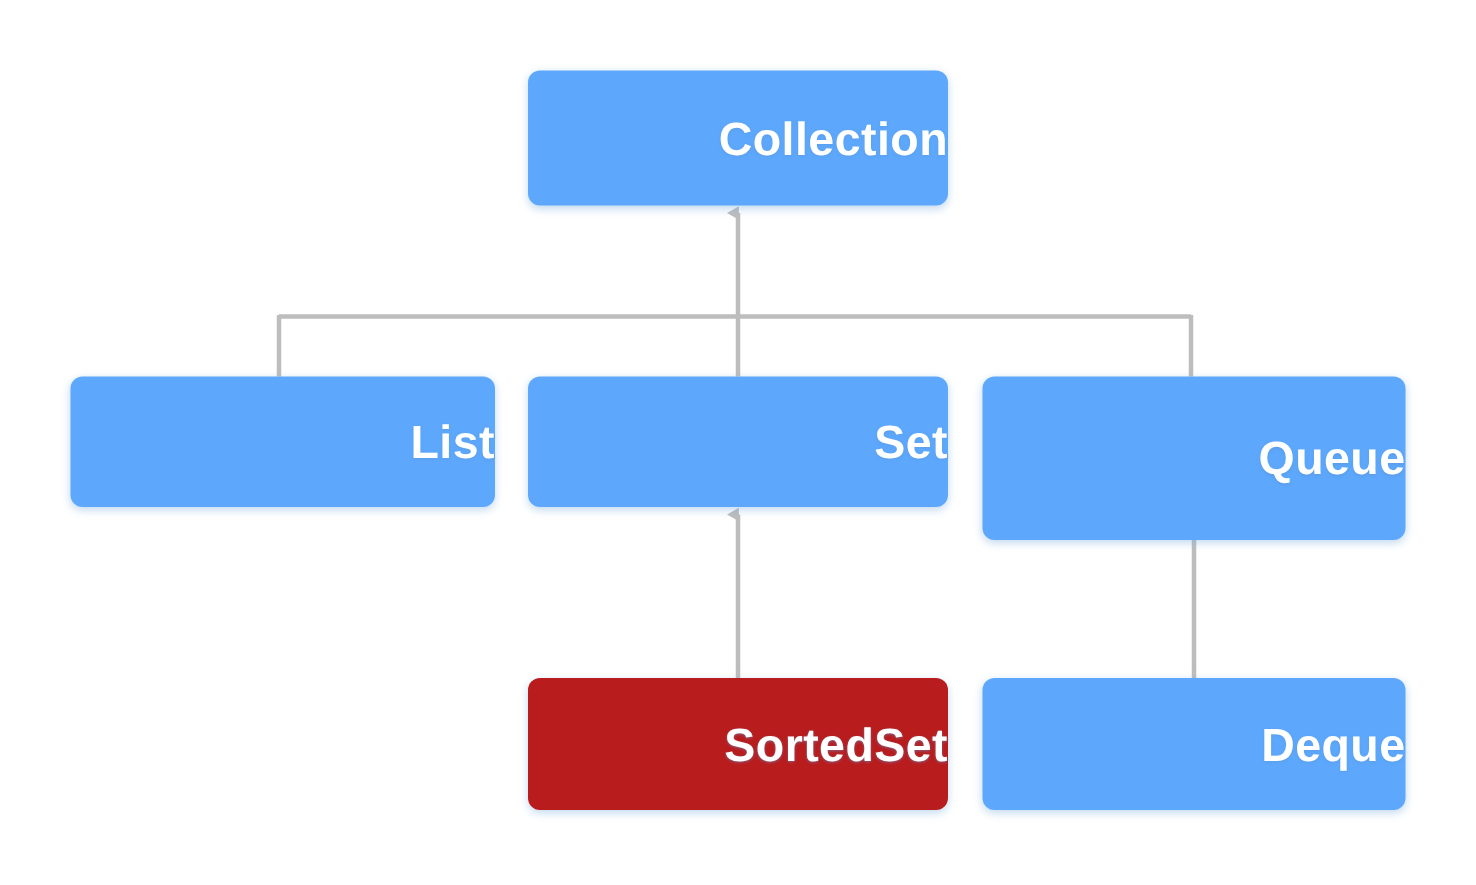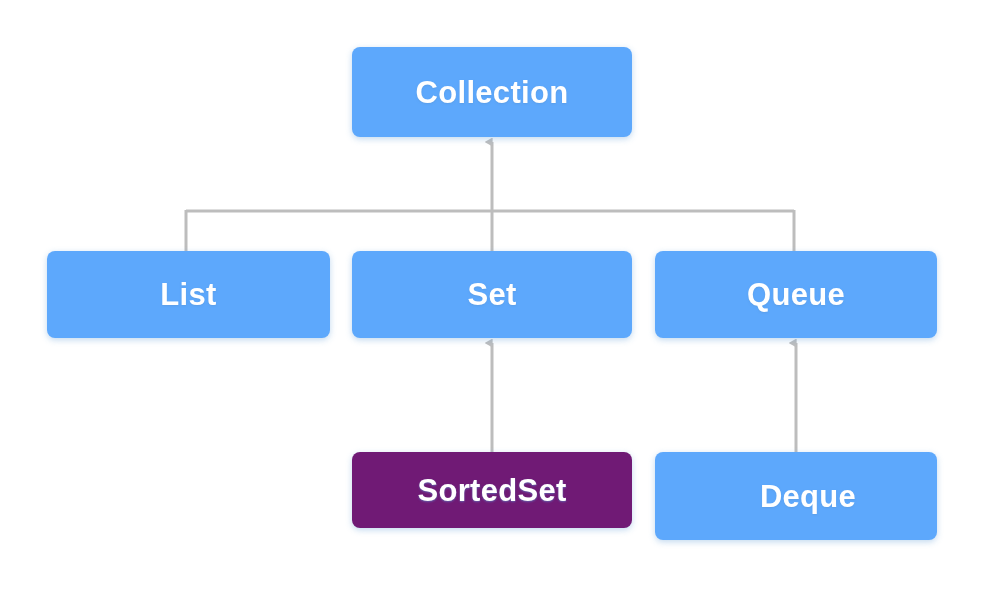--- a/index.html
+++ b/index.html
@@ -12,21 +12,21 @@
     width: 984px;
     height: 590px;
     background: #ffffff;
     overflow: hidden;
     font-family: "Liberation Sans", sans-serif;
   }
   .node {
     position: absolute;
     display: flex;
     align-items: center;
-    justify-content: center;
+    justify-content: flex-end;
     background: #5da8fc;
     border-radius: 8px;
     box-shadow: 0 2px 6px rgba(120,170,220,0.45);
     box-sizing: border-box;
   }
   .node-label {
     color: #ffffff;
     font-weight: bold;
     font-size: 31px;
     letter-spacing: 0.3px;
@@ -74,25 +74,25 @@
   </div>
 
   <div class="node" id="node-list" style="left: 47px; top: 251px; width: 283px; height: 87px; background: rgb(93, 168, 252);">
     <span class="node-label" style="color: rgb(255, 255, 255);">List</span>
   </div>
 
   <div class="node" id="node-set" style="left: 352px; top: 251px; width: 280px; height: 87px; background: rgb(93, 168, 252);">
     <span class="node-label" style="color: rgb(255, 255, 255);">Set</span>
   </div>
 
-  <div class="node" id="node-queue" style="left: 655px; top: 251px; width: 282px; height: 87px; background: rgb(93, 168, 252);">
+  <div class="node" id="node-queue" style="left: 655px; top: 251px; width: 282px; height: 109px; background: rgb(93, 168, 252);">
     <span class="node-label" style="color: rgb(255, 255, 255);">Queue</span>
   </div>
 
-  <div class="node" id="node-sortedset" style="left: 352px; top: 452px; width: 280px; height: 76px; background: #701a75;">
+  <div class="node" id="node-sortedset" style="left: 352px; top: 452px; width: 280px; height: 88px; background: #b91c1c;">
     <span class="node-label" style="color: rgb(255, 255, 255);">SortedSet</span>
   </div>
 
   <div class="node" id="node-deque" style="left: 655px; top: 452px; width: 282px; height: 88px; background: rgb(93, 168, 252); padding-left: 24px;">
     <span class="node-label" style="color: rgb(255, 255, 255);">Deque</span>
   </div>
 
 </div>
 
 </body></html>

